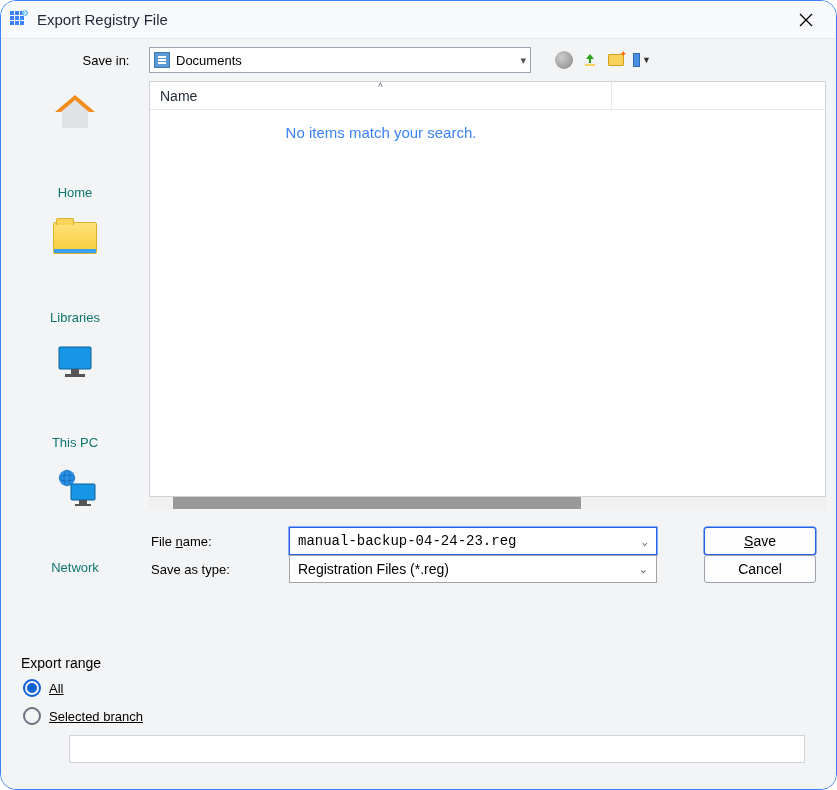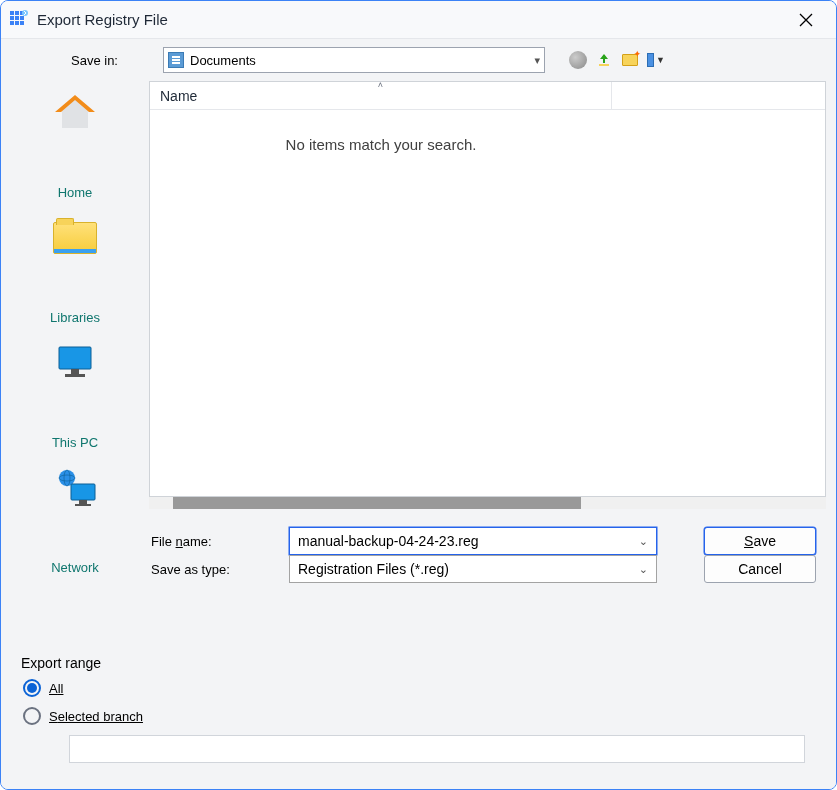--- a/index.html
+++ b/index.html
@@ -8,21 +8,21 @@
       font-size: 13px;
       background: #fff;
       width: 837px;
       height: 790px;
       overflow: hidden;
     }
     .window {
       width: 837px;
       height: 790px;
       border: 1px solid #3b82f6;
-      border-radius: 8px;
+      border-radius: 16px;
       overflow: hidden;
       background: #f3f4f6;
       display: flex;
       flex-direction: column;
     }
     .titlebar {
       height: 38px;
       background: #f8f9fb;
       display: flex;
       align-items: center;
@@ -46,22 +46,22 @@
 
     .top-row {
       display: flex;
       align-items: center;
       padding: 8px 16px;
       gap: 8px;
       background: #f3f4f6;
     }
     .top-row .save-in-label {
       width: 70px;
-      text-align: left;
-      margin-right: 14px;
+      text-align: center;
+      margin-right: 0;
       margin-left: 54px;
     }
     .location-select {
       flex: 0 0 382px;
       height: 26px;
       border: 1px solid #9ca3af;
       background: #fff;
       display: flex;
       align-items: center;
       padding: 0 4px;
@@ -211,26 +211,26 @@
       transform: translateX(-50%);
       font-size: 9px;
       color: #6b7280;
     }
     .list-body {
       flex: 1;
       position: relative;
     }
     .empty-msg {
       position: absolute;
-      top: 26px;
+      top: 14px;
       left: 0;
       width: 462px;
       text-align: center;
       font-size: 15px;
-      color: #404040;
+      color: #3b82f6;
     }
     .hscroll {
       height: 12px;
       background: #f0f0f0;
       display: flex;
     }
     .hscroll-thumb {
       margin-left: 24px;
       width: 408px;
       height: 12px;
@@ -255,21 +255,21 @@
     .combo {
       flex: 0 0 368px;
       height: 28px;
       border: 1px solid #a3a3a3;
       background: #fff;
       display: flex;
       align-items: center;
       padding: 0 8px;
       cursor: text;
     }
-    .combo.blue { border-color: #2563eb; box-shadow: 0 0 0 0.5px #2563eb; }
+    .combo.blue { border-color: #2563eb; box-shadow: 0 0 0 0.5px #2563eb; font-family: Liberation Mono, monospace; }
     .combo .combo-text { flex: 1; font-size: 14px; outline: none; border: none; }
     .combo .chev { color: #555; font-size: 11px; }
     .action-col {
       flex: 1;
       display: flex;
       justify-content: flex-end;
     }
     .btn {
       width: 112px;
       height: 28px;

